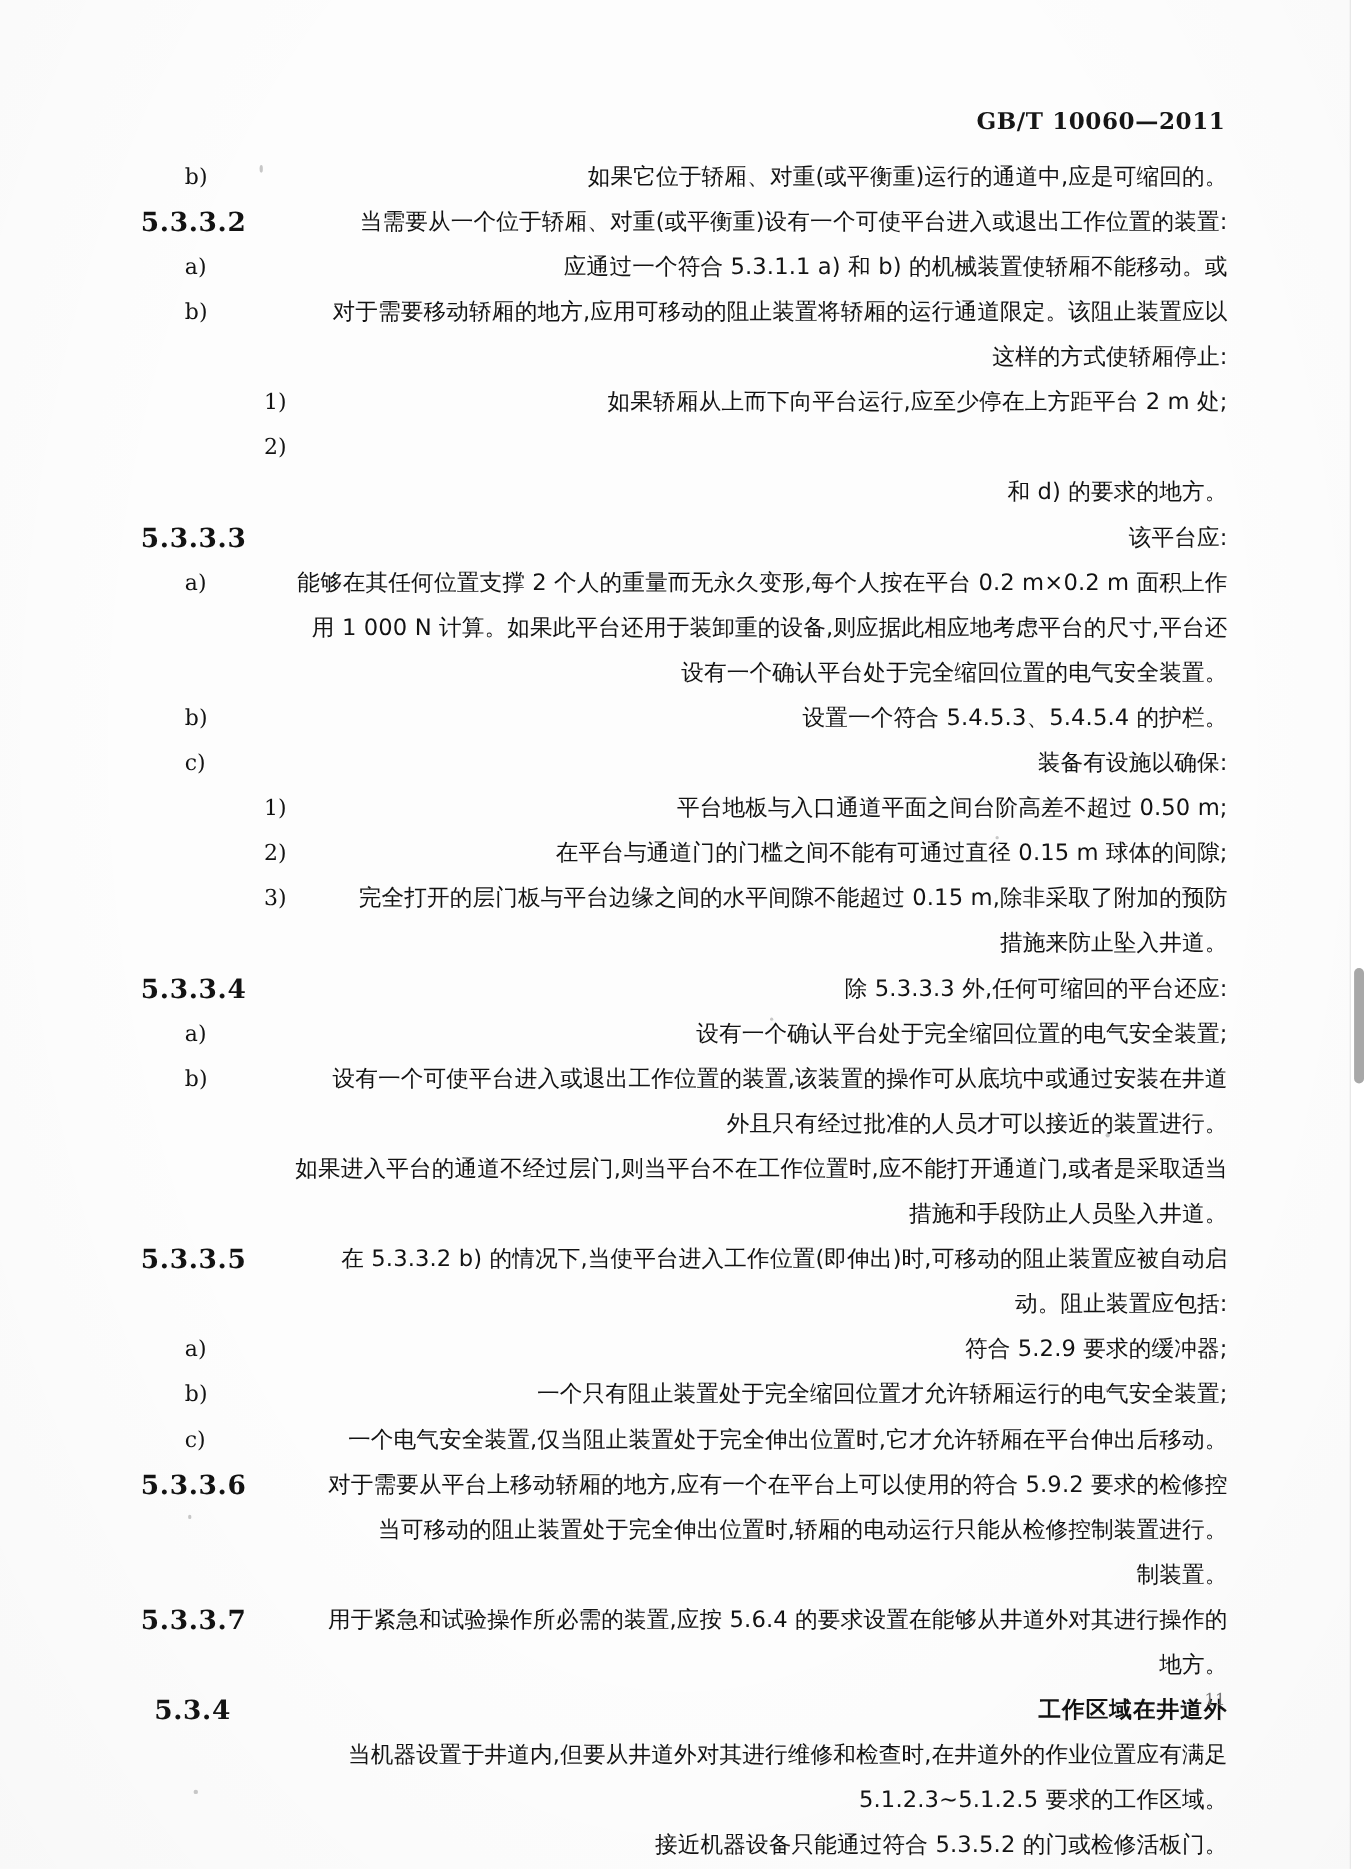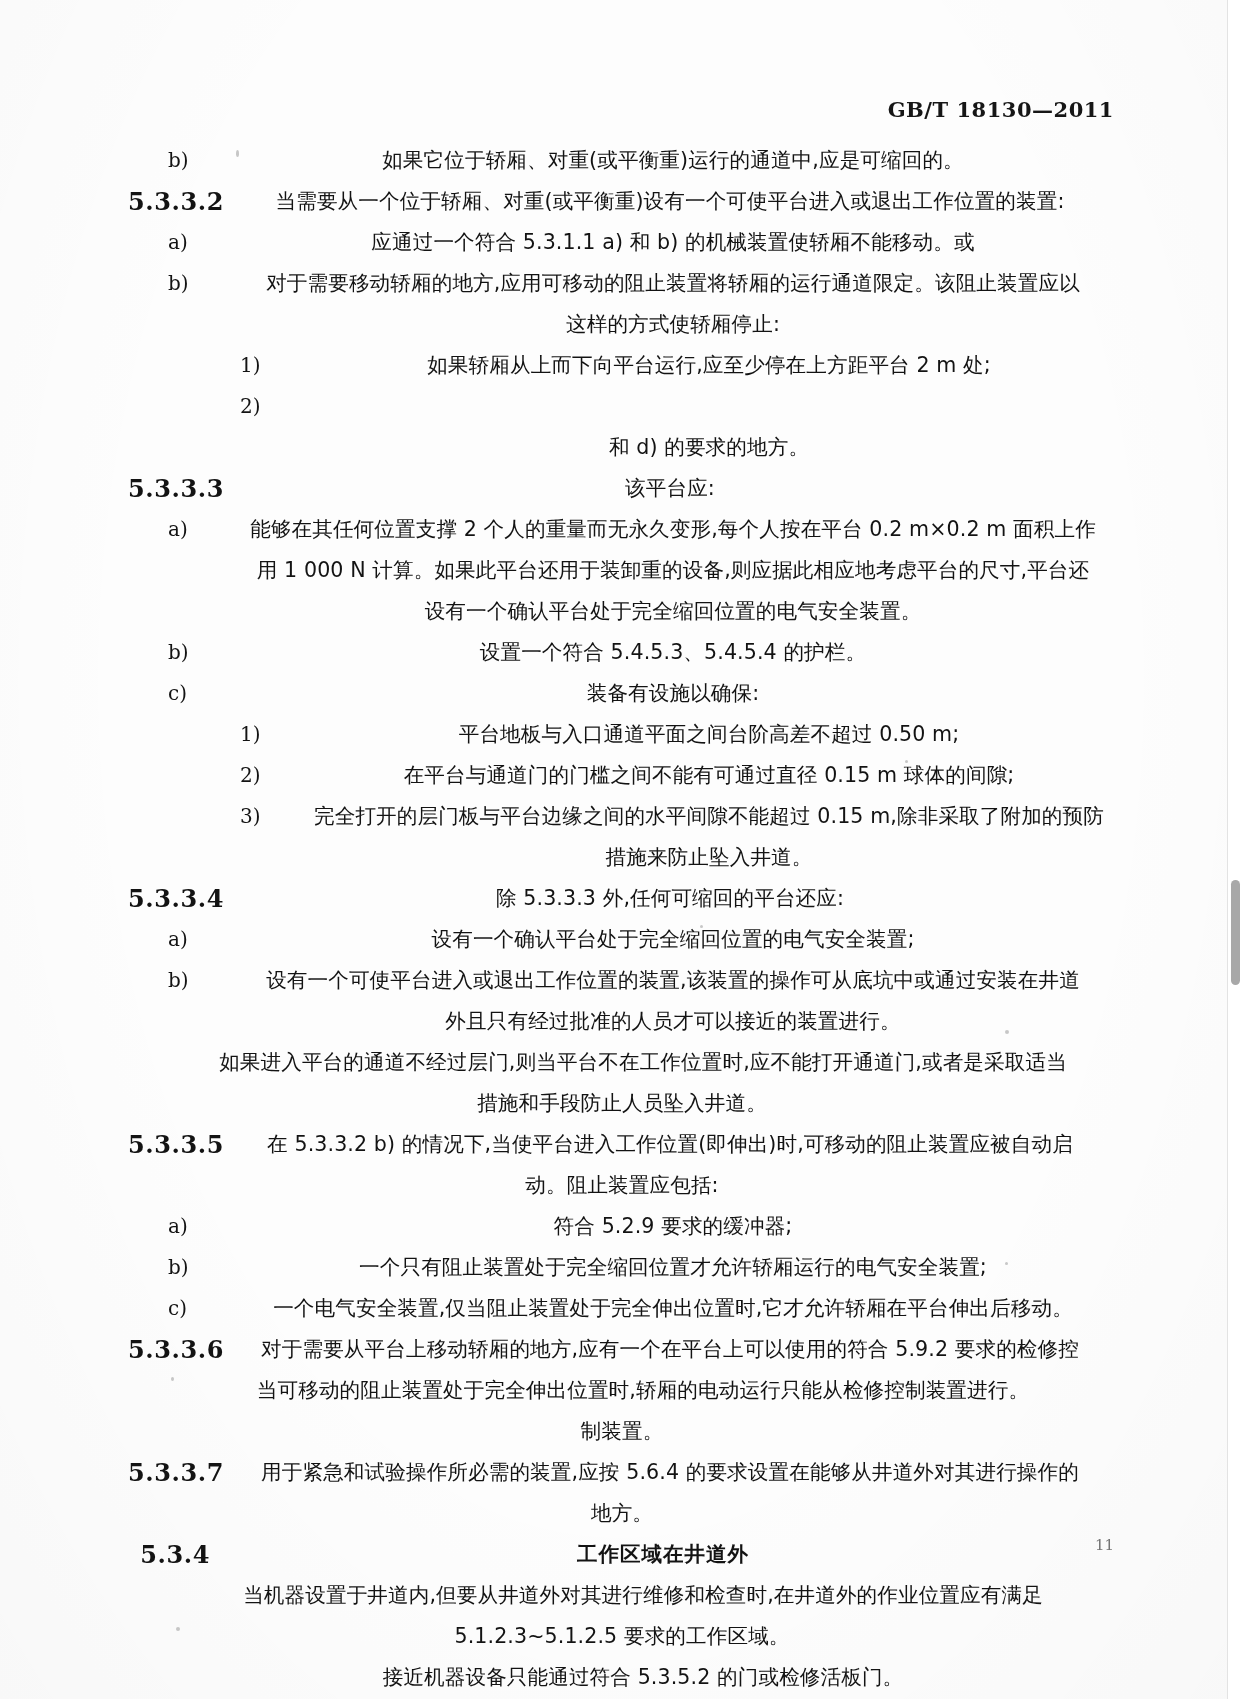--- a/index.html
+++ b/index.html
@@ -65,21 +65,21 @@
     font-size: 20px;
     white-space: nowrap;
     text-align: left;
   }
   .txt {
     flex: 1 1 auto;
     text-align: justify;
     text-justify: inter-character;
     letter-spacing: 0.1px;
   }
-  .txt.nojust { text-align: center; }
+  .txt.nojust { text-align: right; }
 
   
   .ind-clause .num  { width: 96px; }
   .ind-clause .txt  { margin-left: 0; }
 
   .lvl-a { padding-left: 40px; }
   .lvl-a .lbl { width: 62px; }
 
   .lvl-1 { padding-left: 112px; }
   .lvl-1 .lbl { width: 62px; }
@@ -144,21 +144,21 @@
     background: #a8a8a8;
   }
 </style>
 </head>
 <body>
 
 <div class="page">
 
   <div class="paper-tint"></div>
 
-  <div class="header">GB/T 18130—2011</div>
+  <div class="header">GB/T 10060—2011</div>
 
   <div class="body-col" id="body-col">
       <div class="row lvl-a">
         <span class="lbl">b)</span>
         <span class="txt nojust">如果它位于轿厢、对重(或平衡重)运行的通道中,应是可缩回的。</span>
       </div>
       <div class="row ind-clause">
         <span class="num">5.3.3.2</span>
         <span class="txt nojust">当需要从一个位于轿厢、对重(或平衡重)设有一个可使平台进入或退出工作位置的装置:</span>
       </div>

